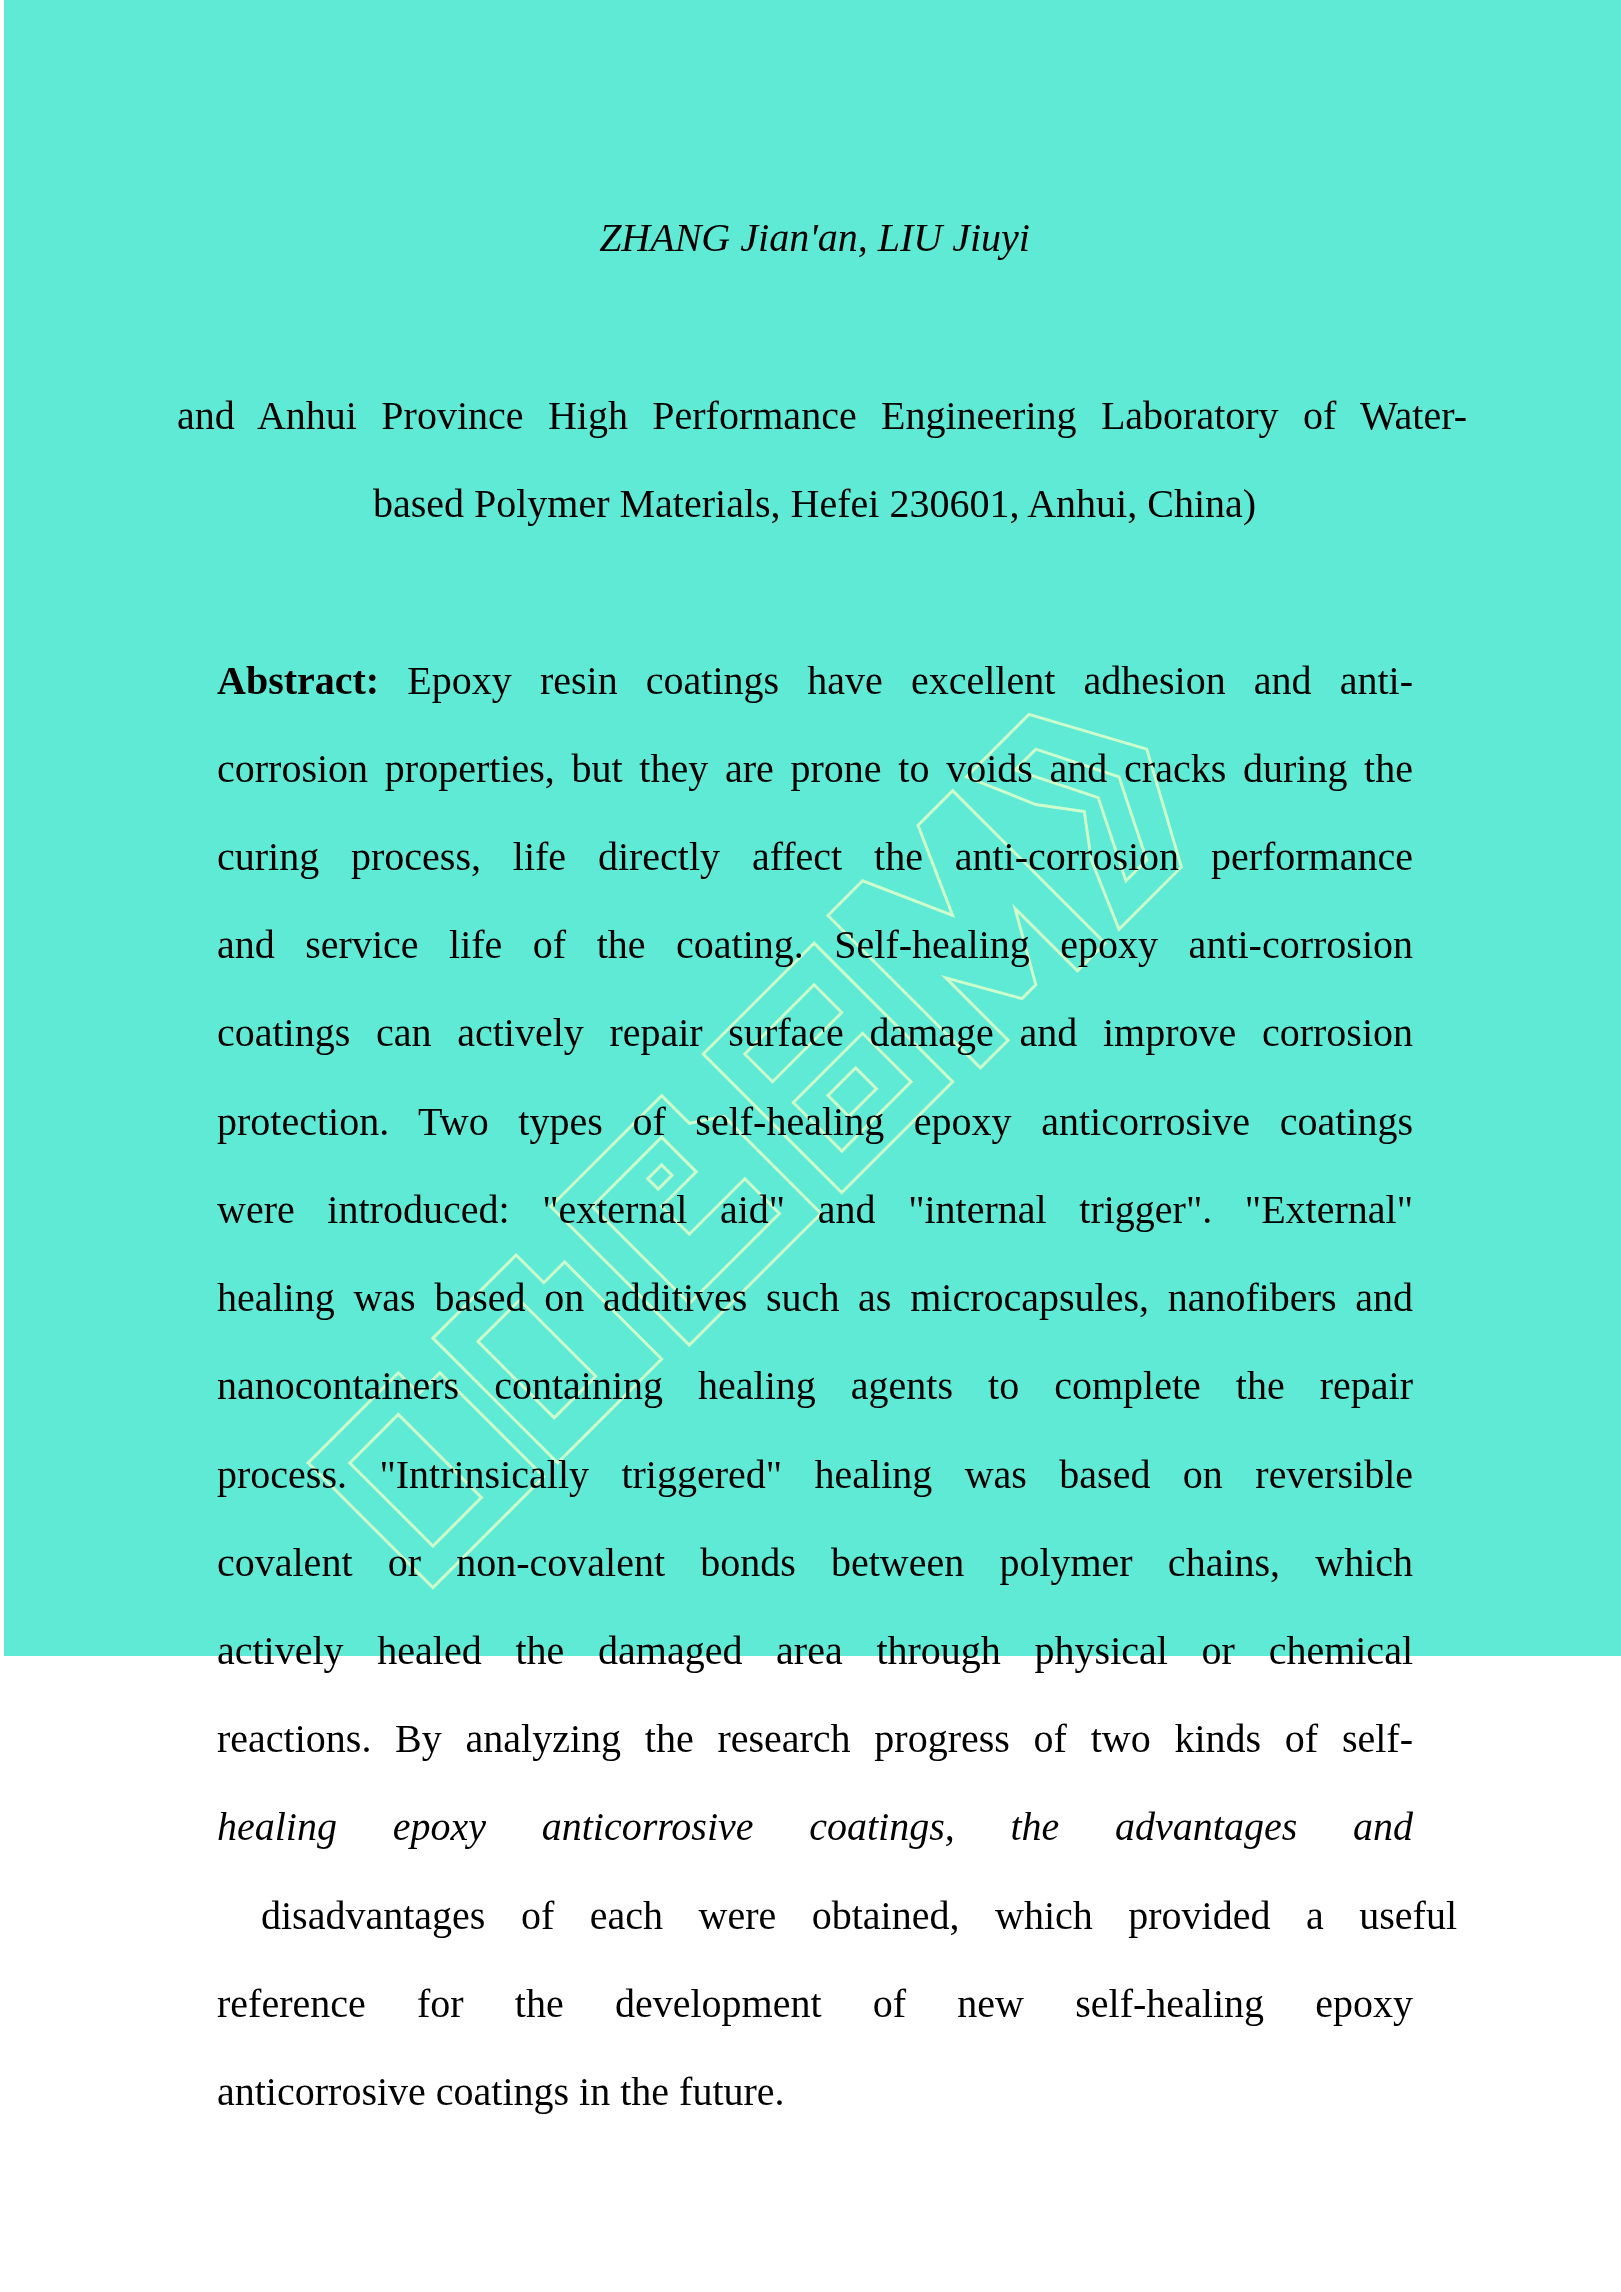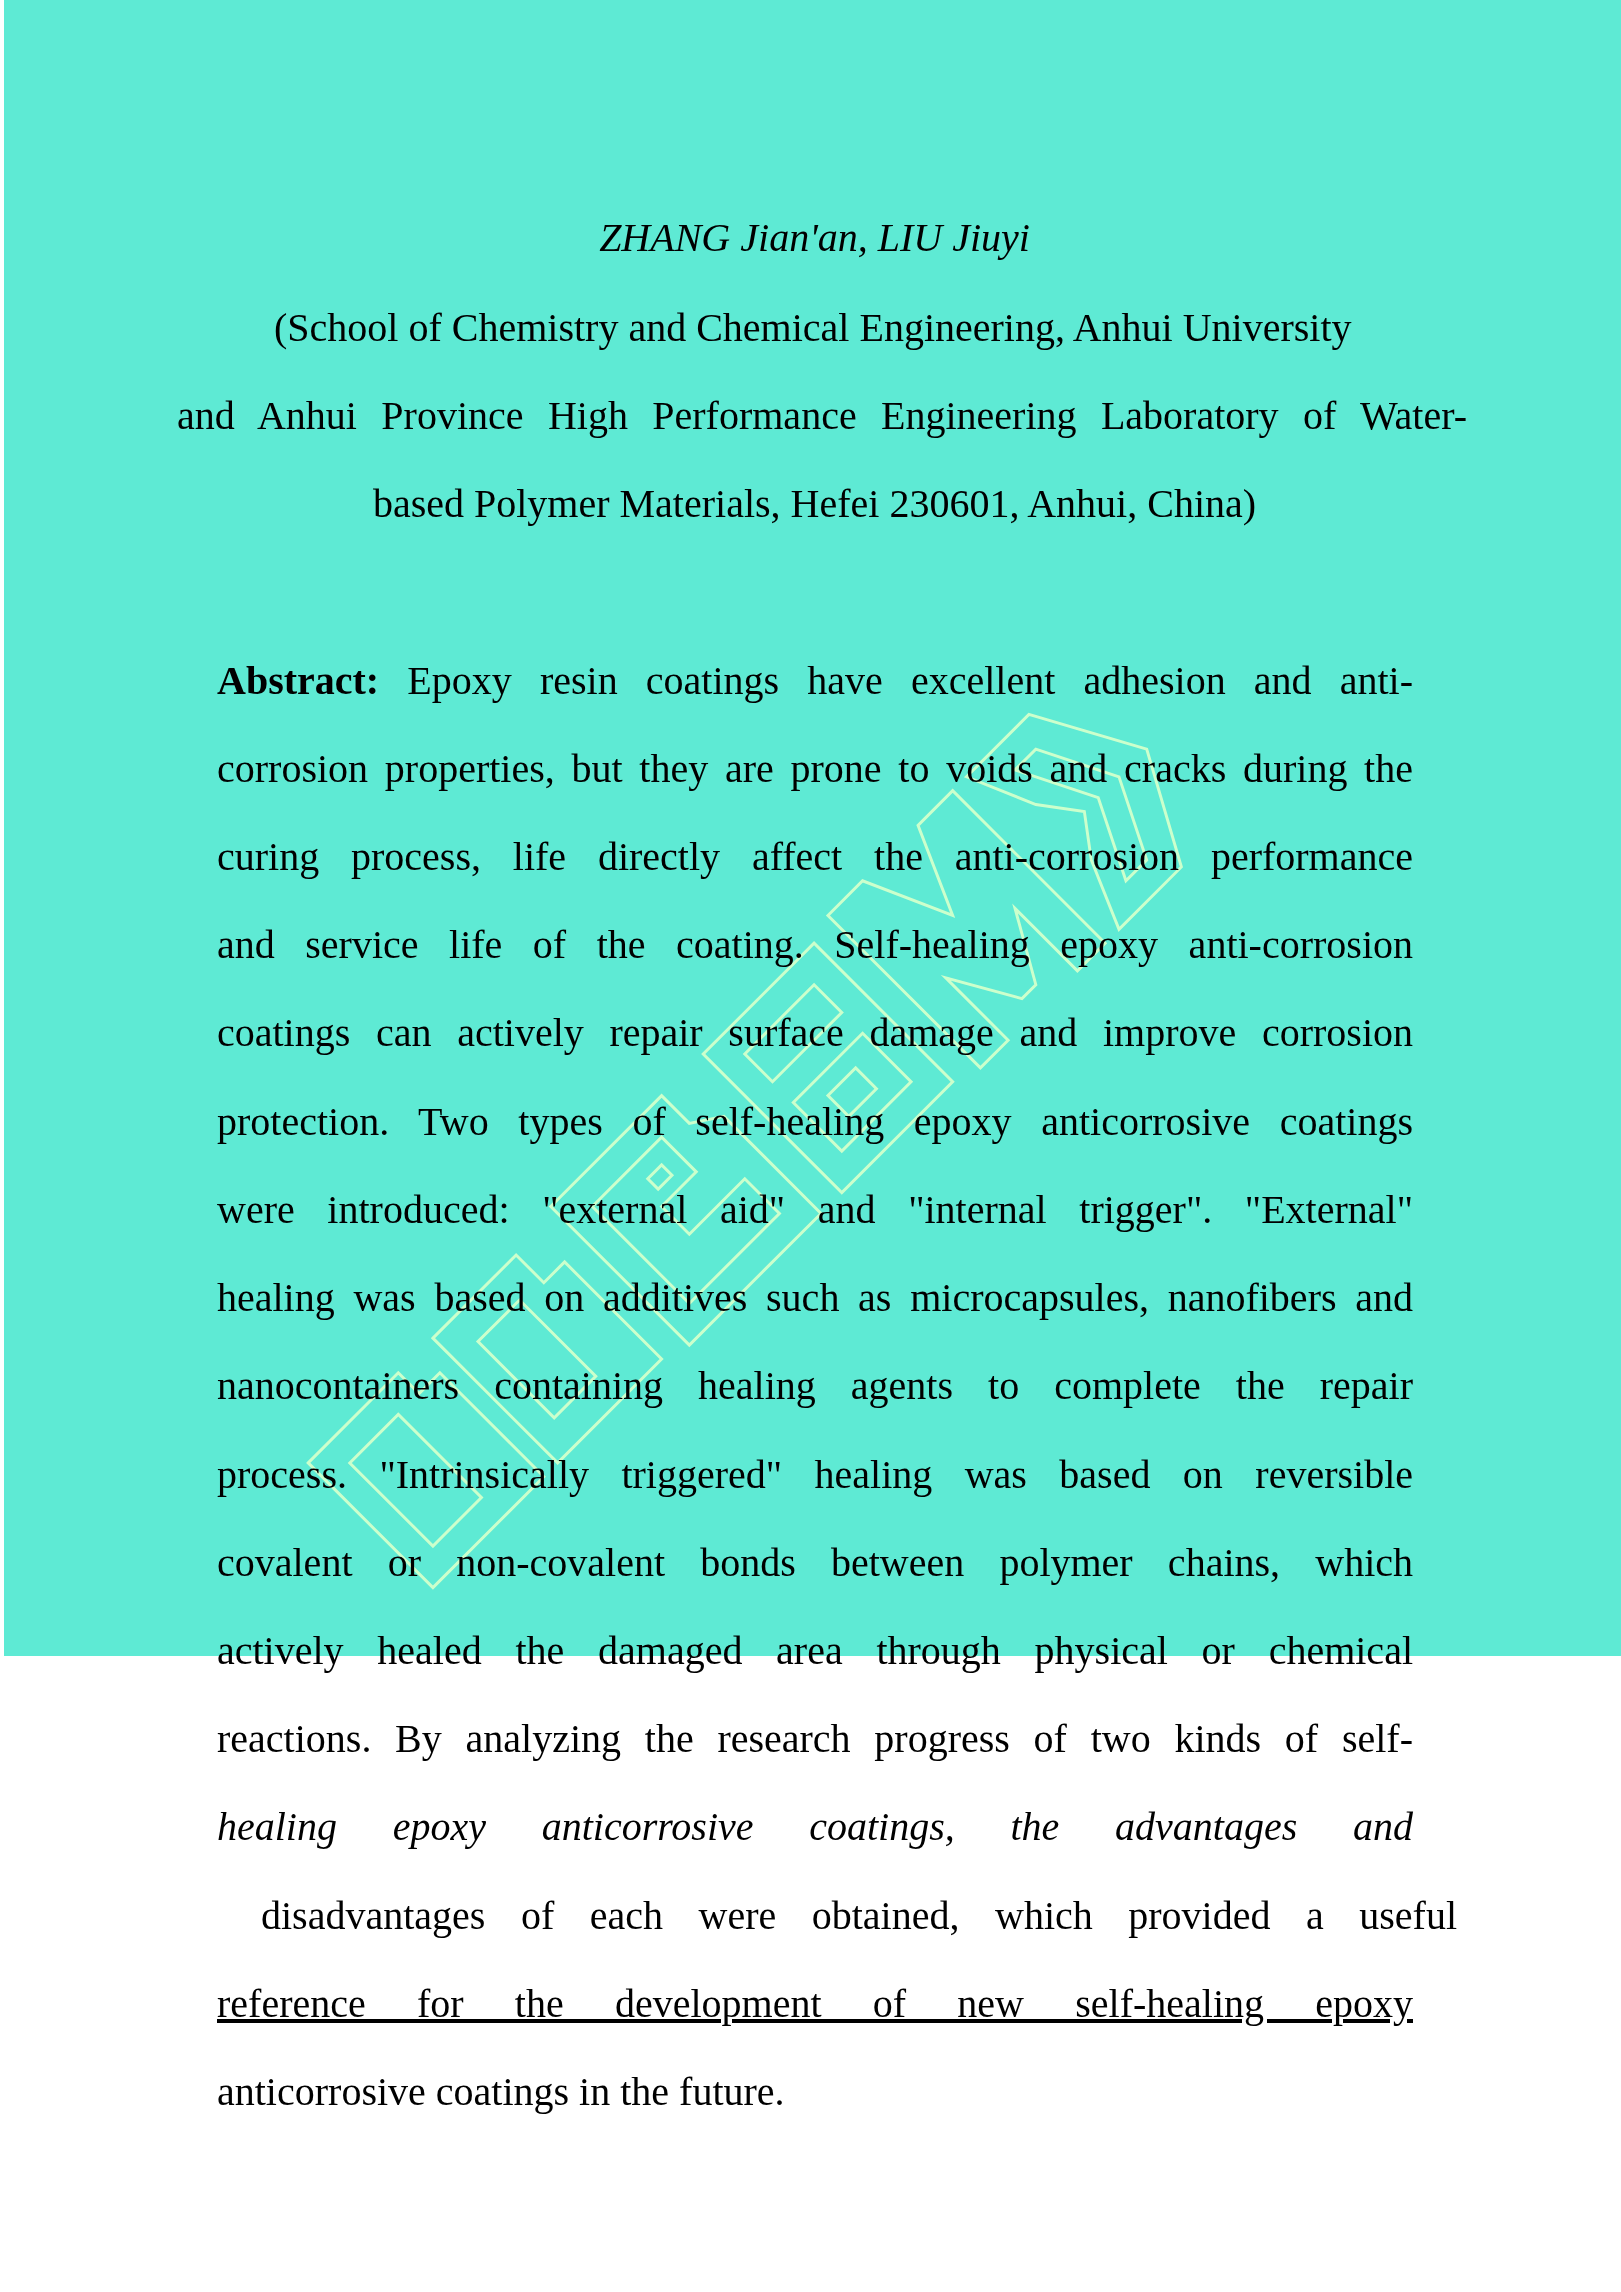--- a/index.html
+++ b/index.html
@@ -39,37 +39,36 @@
 
         <path d="M 210 -110 L 260 -110 L 300 -20 L 340 -110 L 390 -110 L 390 110 L 350 110 L 350 20 L 310 90 L 290 90 L 250 20 L 250 110 L 210 110 Z"></path>
         <path d="M 410 -110 L 500 -110 L 560 0 L 500 110 L 410 110 L 440 40 L 470 0 L 440 -40 Z"></path>
         <path d="M 450 -80 L 480 -80 L 520 0 L 480 80 L 450 80 L 490 0 Z"></path>
       </g>
     </g>
   </svg>
 
   <div class="txt authors">ZHANG Jian'an, LIU Jiuyi</div>
 
-  <div class="txt aff" style="left:270px; top:308px;">(School of Chemistry and Chemical Engineering, Anhui University</div>
   <div class="txt aff" style="left:173px; top:396px; width:1290px; text-align:justify; text-align-last:justify; white-space:normal;">and Anhui Province High Performance Engineering Laboratory of Water-</div>
   <div class="txt aff" style="left:0; width:1621px; text-align:center; top:484px;">based Polymer Materials, Hefei 230601, Anhui, China)</div>
 
   <div>
     <div class="txt line" style="top:661px;"><span class="abs-label">Abstract:</span> <span>Epoxy resin coatings have excellent adhesion and anti-</span></div>
     <div class="txt line" style="top:749px;">corrosion properties, but they are prone to voids and cracks during the</div>
     <div class="txt line" style="top:837px;">curing process, life directly affect the anti-corrosion performance</div>
     <div class="txt line" style="top:925px;">and service life of the coating. Self-healing epoxy anti-corrosion</div>
     <div class="txt line" style="top:1013px;">coatings can actively repair surface damage and improve corrosion</div>
     <div class="txt line" style="top:1102px;">protection. Two types of self-healing epoxy anticorrosive coatings</div>
     <div class="txt line" style="top:1190px;">were introduced: "external aid" and "internal trigger". "External"</div>
     <div class="txt line" style="top:1278px;">healing was based on additives such as microcapsules, nanofibers and</div>
     <div class="txt line" style="top:1366px;">nanocontainers containing healing agents to complete the repair</div>
     <div class="txt line" style="top:1455px;">process. "Intrinsically triggered" healing was based on reversible</div>
     <div class="txt line" style="top:1543px;">covalent or non-covalent bonds between polymer chains, which</div>
     <div class="txt line" style="top:1631px;">actively healed the damaged area through physical or chemical</div>
     <div class="txt line" style="top:1719px;">reactions. By analyzing the research progress of two kinds of self-</div>
     <div class="txt line" style="top:1807px;font-style:italic;">healing epoxy anticorrosive coatings, the advantages and</div>
     <div class="txt line" style="top:1896px;margin-left:44px;">disadvantages of each were obtained, which provided a useful</div>
-    <div class="txt line" style="top:1984px;text-decoration:underline;">reference for the development of new self-healing epoxy</div>
+    <div class="txt line" style="top:1984px;">reference for the development of new self-healing epoxy</div>
     <div class="txt line last" style="top:2072px;">anticorrosive coatings in the future.</div>
   </div>
 </div>
 
 
 </body></html>

